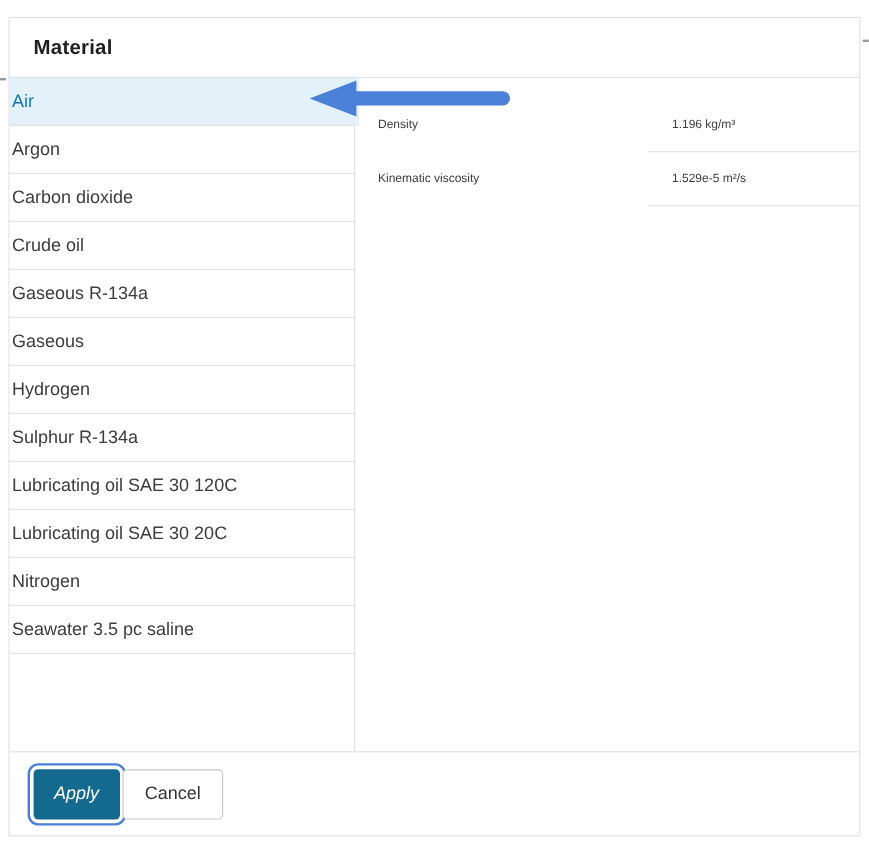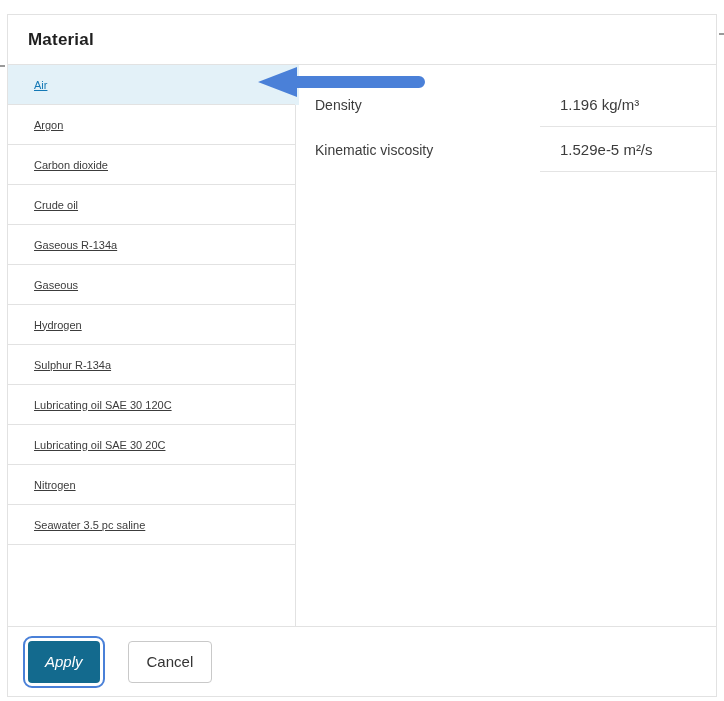--- a/index.html
+++ b/index.html
@@ -34,50 +34,49 @@
 
   .dialog-main { flex: 1 1 auto; display: flex; min-height: 0; }
 
   .material-list {
     width: 288px; flex: 0 0 288px;
     border-right: 1px solid #e2e2e2;
   }
   .material-item {
     height: 40px;
     display: flex; align-items: center;
-    padding-left: 26px;
-    font-size: 11px;
+    padding-left: 2px;
+    font-size: 15px;
     color: #3c3c3c;
     border-bottom: 1px solid #e2e2e2;
     cursor: pointer;
     background: #ffffff;
-    text-decoration: underline;
   }
   .material-item.selected {
     background: #e3f1f8;
     color: #1378b5;
     position: relative;
     z-index: 1;
     box-shadow: 4px 0 0 0 #e3f1f8; 
   }
 
   .detail-panel { flex: 1 1 auto; padding-top: 17px; }
   .property-row { display: flex; height: 45px; }
   .property-label {
     width: 244px; flex: 0 0 244px;
     padding-left: 19px;
     display: flex; align-items: center;
-    font-size: 14px; color: #3c3c3c;
+    font-size: 10px; color: #3c3c3c;
   }
   .property-value {
     flex: 1 1 auto;
     border-bottom: 1px solid #e4e4e4;
     padding-left: 20px;
     display: flex; align-items: center;
-    font-size: 15px; color: #3c3c3c;
+    font-size: 10px; color: #3c3c3c;
   }
 
   .dialog-footer {
     flex: 0 0 70px;
     border-top: 1px solid #e2e2e2;
     display: flex; align-items: center;
     padding-left: 20px;
   }
   .btn {
     font-family: "Liberation Sans", "DejaVu Sans", sans-serif;
@@ -93,21 +92,21 @@
     padding: 0 17px;
     outline: 2px solid #4a80d8;  
     outline-offset: 3px;
     font-style: italic;
   }
   .btn-cancel {
     background: #ffffff;
     color: #333333;
     border: 1px solid #c9c9c9;
     padding: 0 18px;
-    margin-left: 28px;
+    margin-left: 2px;
     text-align: right;
   }
 
   .annotation-layer {
     position: absolute; left: 0; top: 0;
     width: 724px; height: 701px;
     pointer-events: none;
     z-index: 10;
   }
   .handle-dash {

